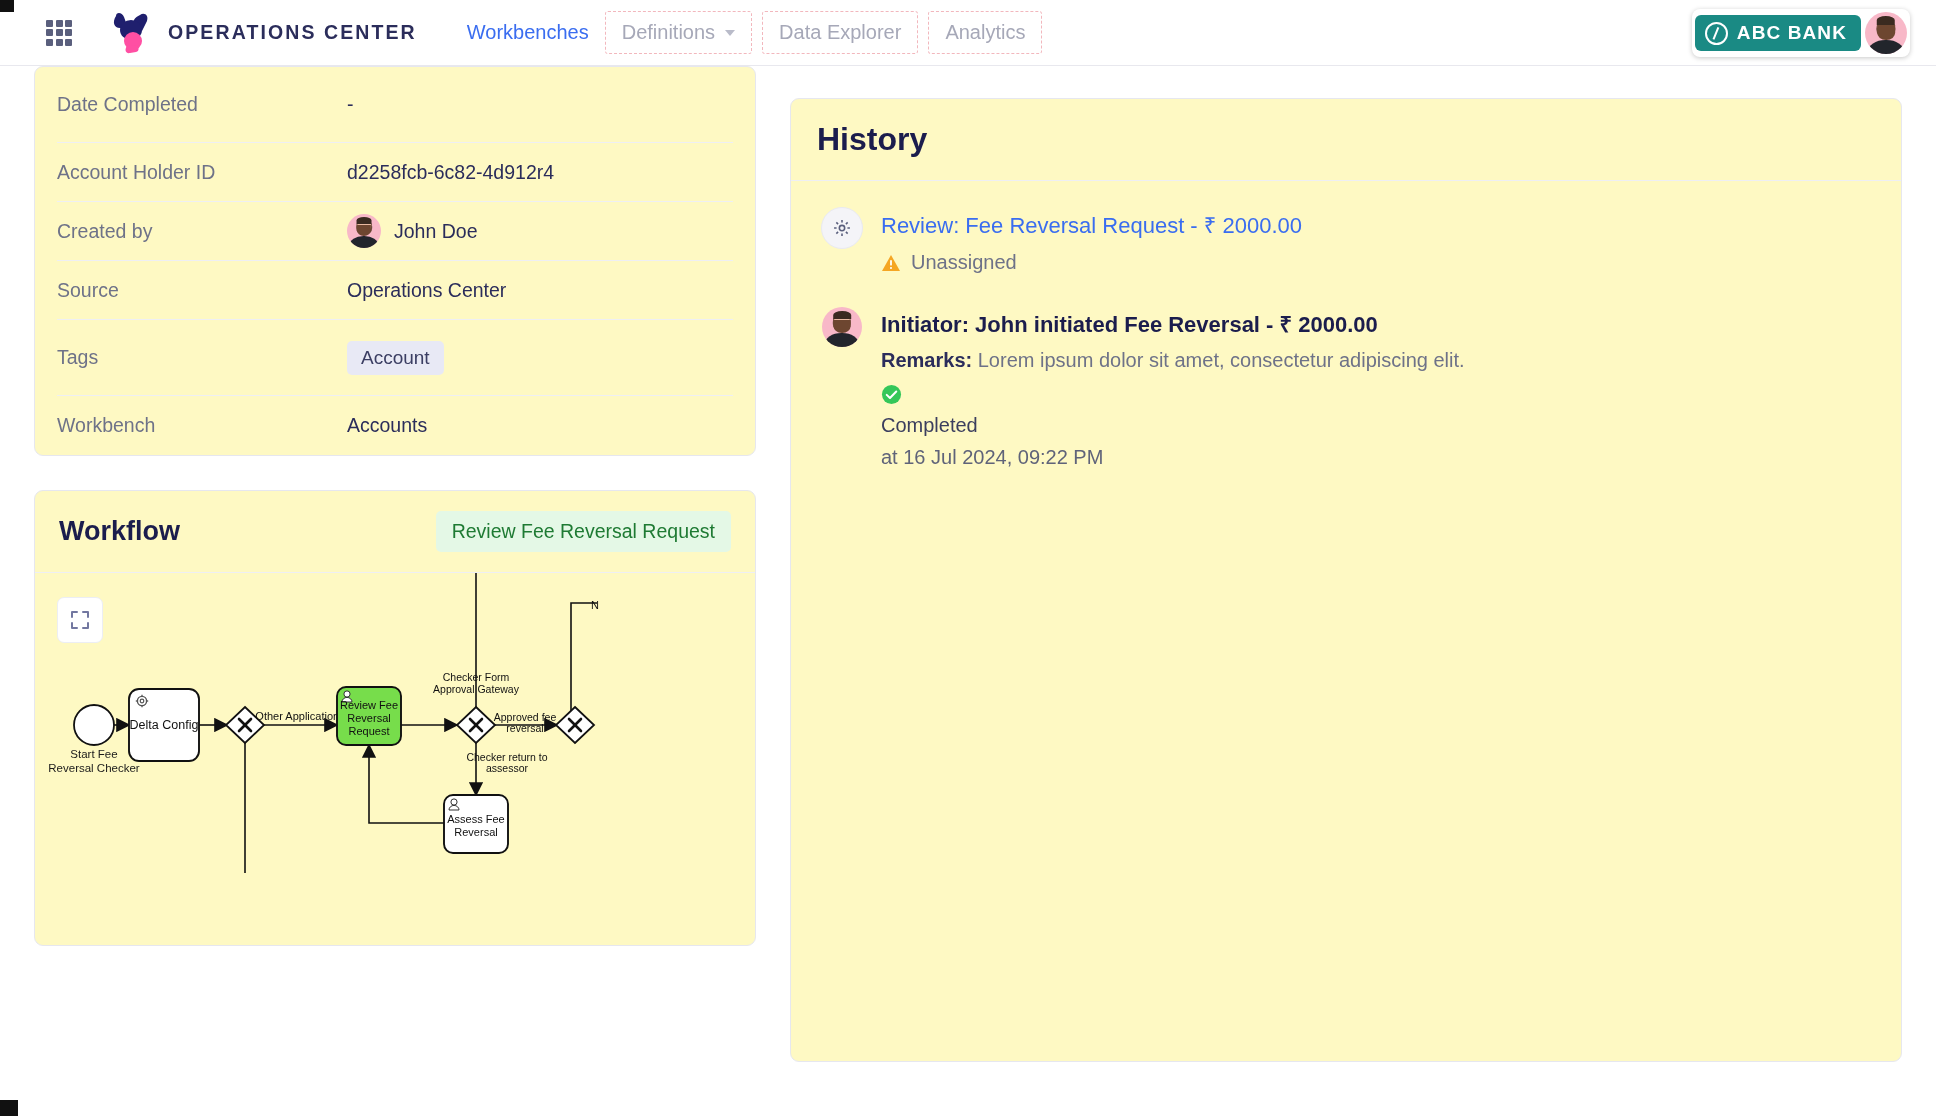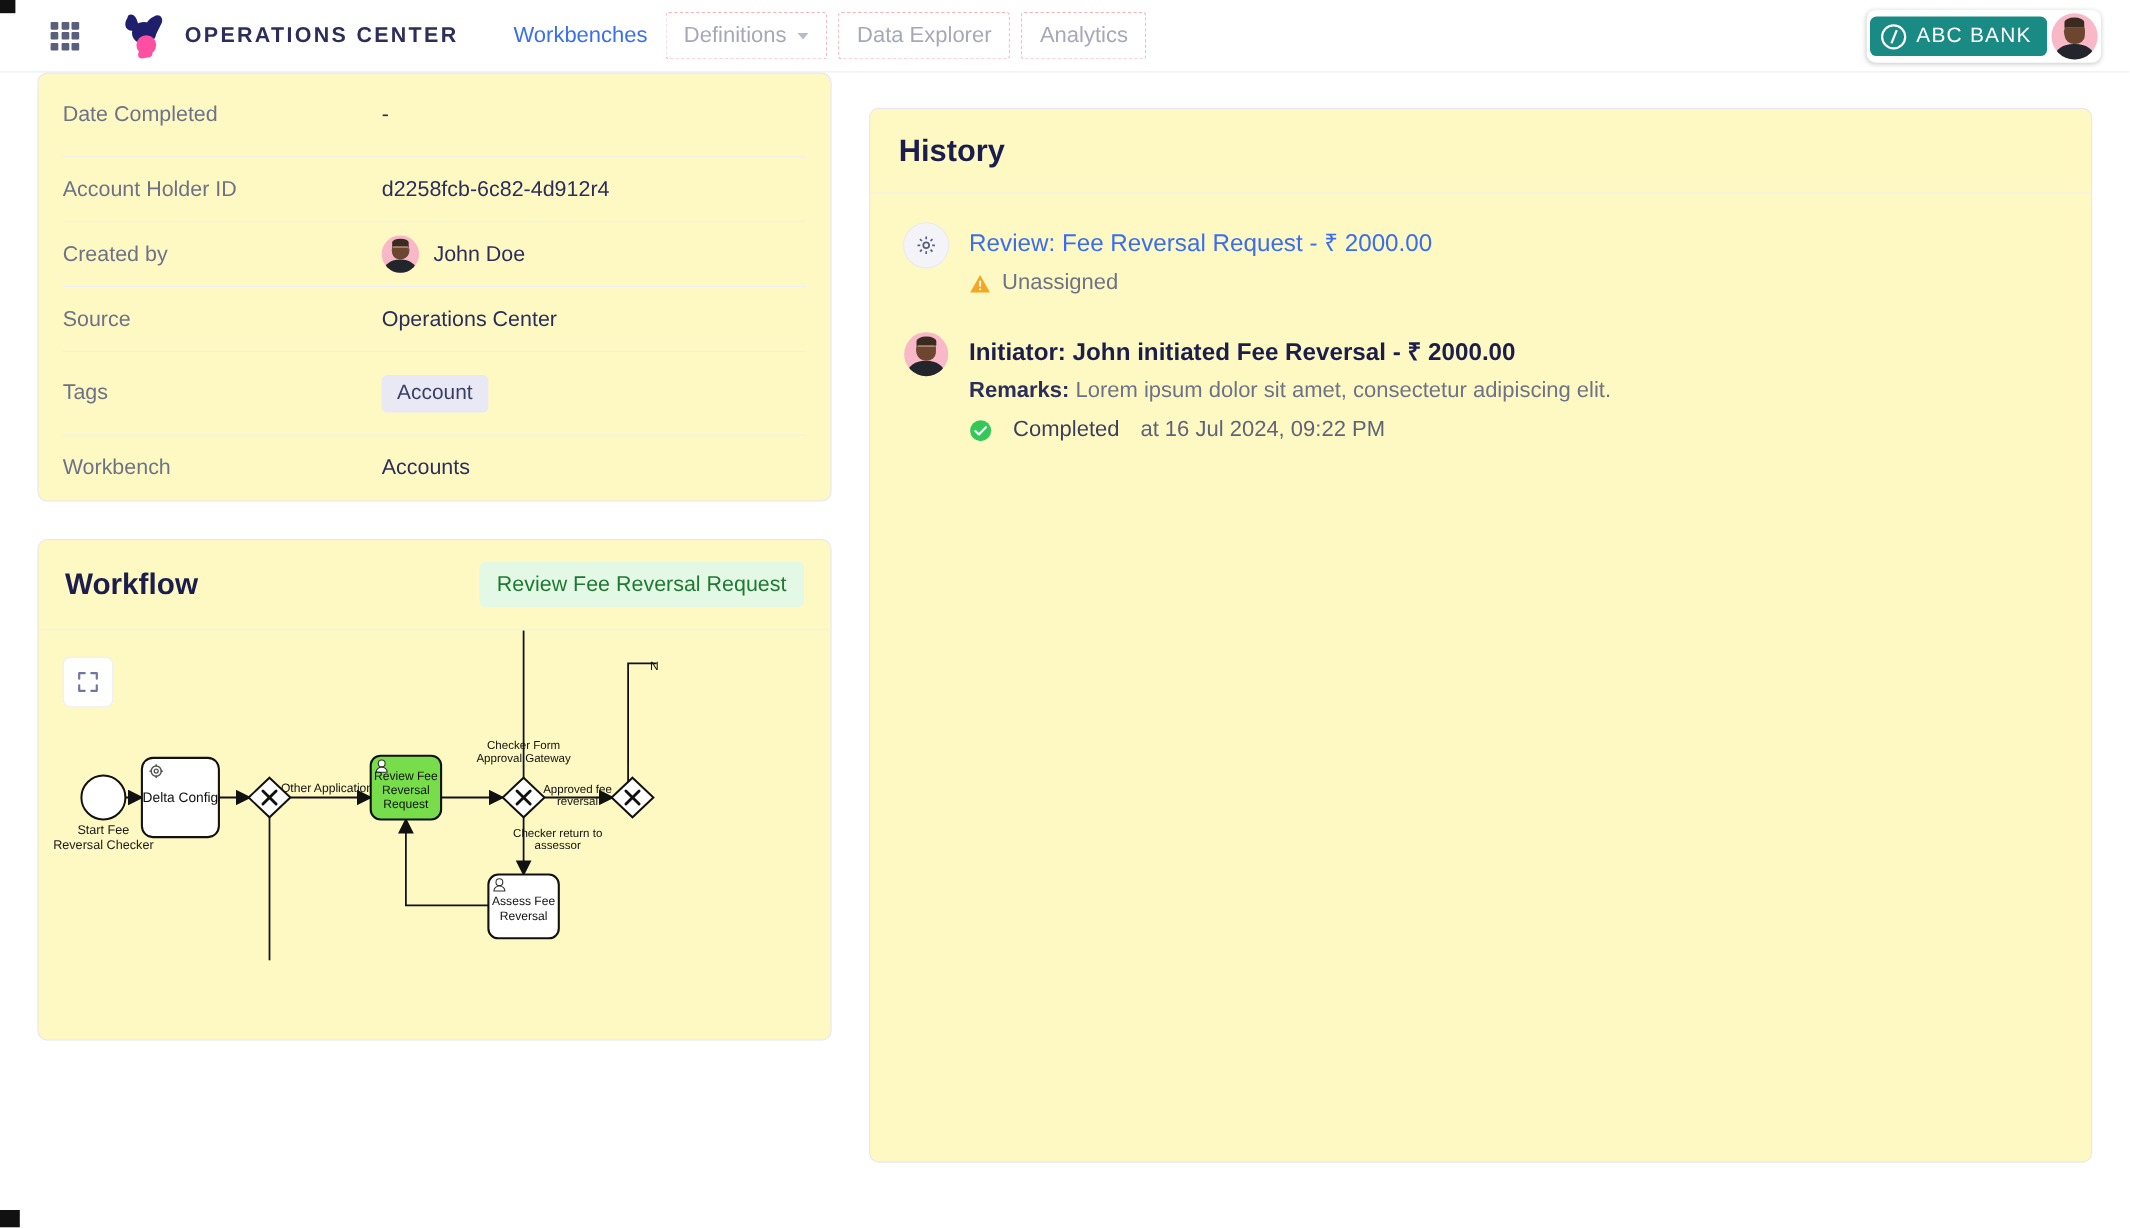--- a/index.html
+++ b/index.html
@@ -52,21 +52,21 @@
   }
   .bank-badge {
     background: #1a8a84; border-radius: 6px; height: 36px; padding: 0 14px 0 10px;
     display: flex; align-items: center; gap: 9px;
   }
   .bank-logo { width: 23px; height: 23px; border-radius: 50%; border: 2.2px solid #fff; position: relative; }
   .bank-logo::after {
     content: ""; position: absolute; left: 50%; top: 3px; width: 2.2px; height: 13px;
     background: #fff; transform: translateX(-50%) rotate(22deg);
   }
-  .bank-text { color: #fff; font-size: 19px; font-weight: 400; letter-spacing: 1.1px; }
+  .bank-text { color: #fff; font-size: 19px; font-weight: 700; letter-spacing: 1.1px; }
 
   .avatar { border-radius: 50%; background: #f8b8c8; position: relative; overflow: hidden; flex: none; }
   .avatar::before { 
     content: ""; position: absolute; left: 50%; top: 16%;
     width: 46%; height: 46%; background: #6d4a3a; border-radius: 50% 50% 45% 45%;
     transform: translateX(-50%);
   }
   .avatar::after { 
     content: ""; position: absolute; left: 50%; bottom: -24%;
     width: 86%; height: 58%; background: #22252c; border-radius: 48% 48% 0 0;
@@ -108,33 +108,33 @@
   .wf-badge { background: #e4f8e6; color: #1e7a33; font-size: 19.5px; border-radius: 5px; padding: 9px 16px; }
   .wf-canvas { position: relative; height: 372px; overflow: hidden; }
   .expand-btn {
     position: absolute; left: 22px; top: 24px; width: 46px; height: 46px;
     border: 1px solid #eceef4; border-radius: 7px; background: #fff;
     display: flex; align-items: center; justify-content: center; cursor: pointer;
   }
 
   
   .hist-head { padding: 22px 26px; border-bottom: 1px solid #eeeff4; }
-  .hist-title { font-size: 28px; font-weight: 700; color: #1b1d4d; }
+  .hist-title { font-size: 32px; font-weight: 700; color: #1b1d4d; }
   .hist-body { padding: 26px 30px 30px 30px; height: 880px; }
   .hentry { display: flex; gap: 18px; margin-bottom: 32px; }
   .hicon { flex: none; width: 42px; height: 42px; border-radius: 50%;
            display: flex; align-items: center; justify-content: center; }
   .hicon.gear { background: #f4f4f8; border: 1px solid #e9eaf1; }
   .hcontent { padding-top: 2px; }
   .hlink { font-size: 22px; color: #3a6df0; cursor: pointer; }
   .hstrong { font-size: 22px; color: #1b1d4d; font-weight: 600; }
   .hsub { display: flex; align-items: center; gap: 10px; margin-top: 12px; font-size: 20px; color: #6e7288; }
   .hremark { margin-top: 11px; font-size: 20px; color: #6e7288; }
   .hremark b { color: #2b2d5b; font-weight: 700; }
-  .hdone { display: flex; align-items: flex-end; gap: 19px; margin-top: 12px; font-size: 20px; color: #5f6379; }
+  .hdone { display: flex; align-items: flex-start; gap: 9px; margin-top: 12px; font-size: 20px; color: #5f6379; flex-direction: column; }
   .hdone .lab { color: #3b3e5e; }
   .warn-tri { width: 20px; height: 18px; }
   .check-c { width: 21px; height: 21px; }
   .avatar-sm { width: 40px; height: 40px; }
   .bottom-sq { position: absolute; left: 0; bottom: 0; width: 18px; height: 16px; background: #111; }
 </style>
 </head>
 <body>
 
 <div class="topbar">

